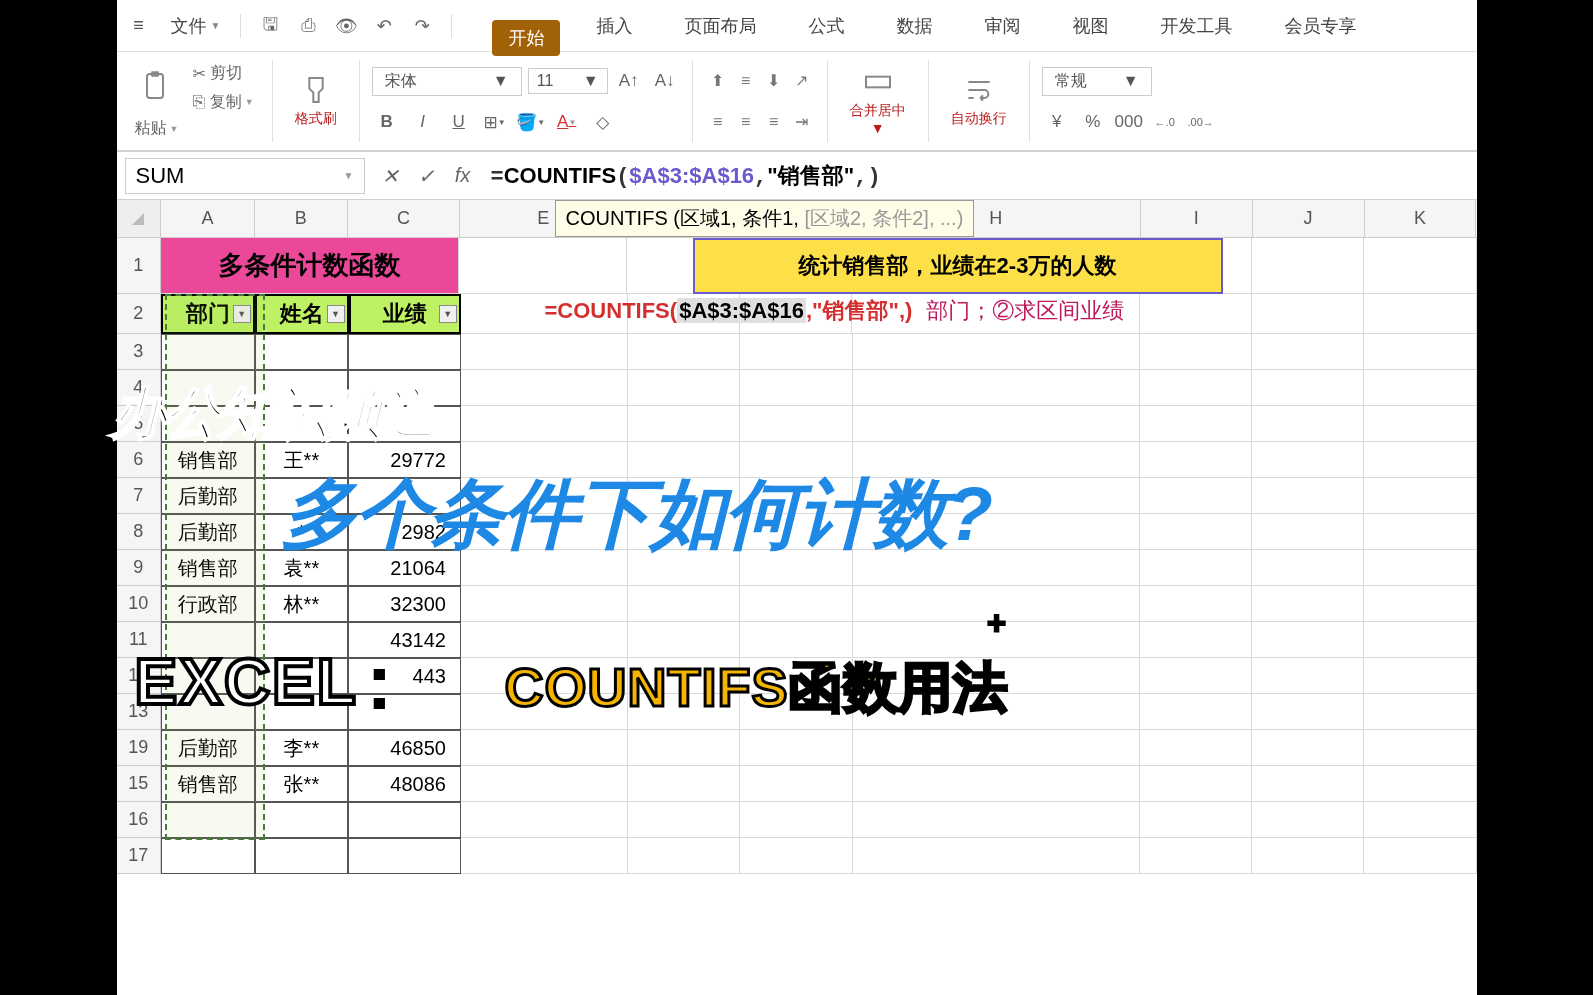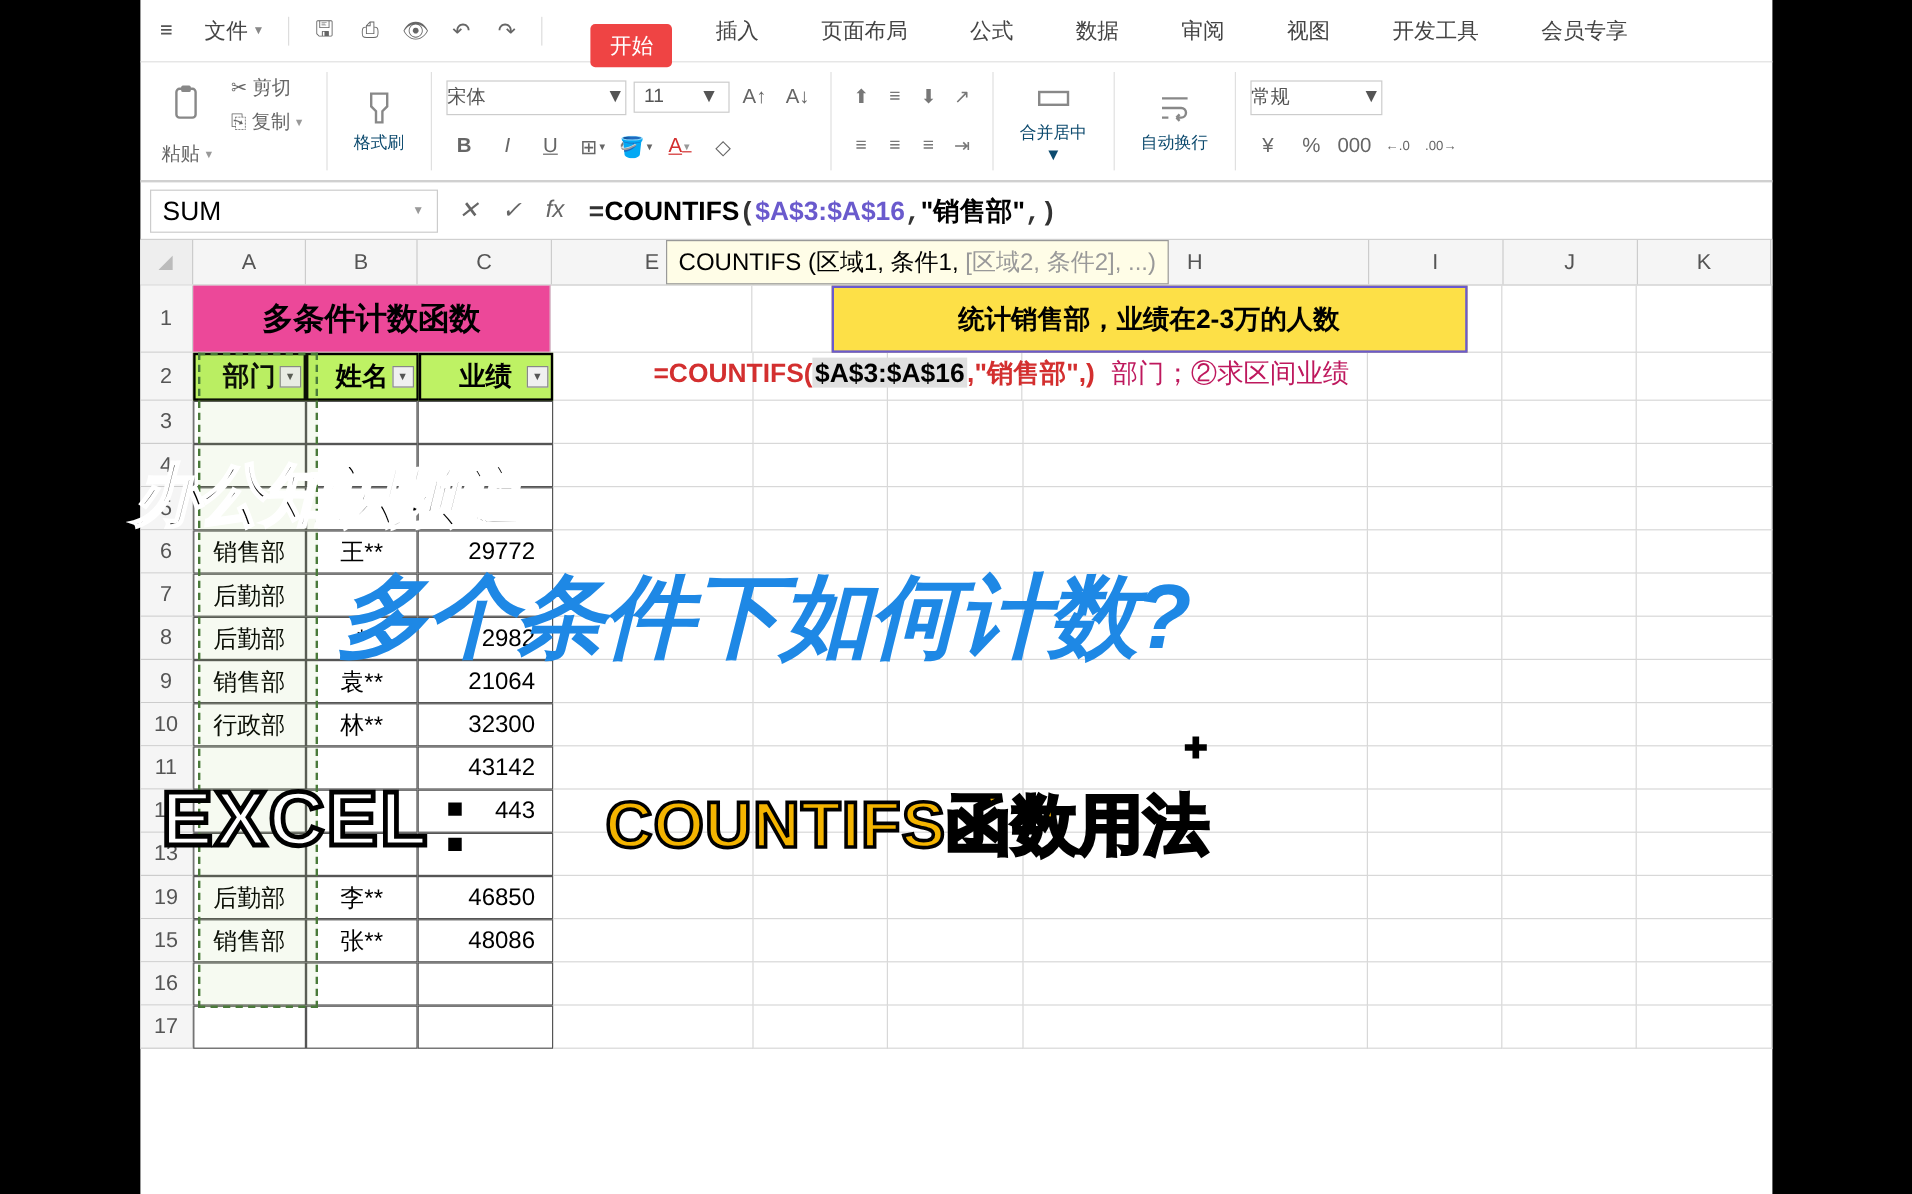--- a/index.html
+++ b/index.html
@@ -7,32 +7,32 @@
     .app-window { background: #fff; width: 1360px; height: 995px; margin: 0 auto; position: relative; }
     
     
     .menu-bar { display: flex; align-items: center; height: 52px; padding: 0 8px; border-bottom: 1px solid #e0e0e0; }
     .menu-icon { width: 28px; height: 28px; display: flex; align-items: center; justify-content: center; color: #555; font-size: 18px; margin-right: 8px; }
     .menu-file { color: #444; font-size: 18px; padding: 4px 10px; display: flex; align-items: center; }
     .menu-file .drop { font-size: 10px; margin-left: 4px; color: #888; }
     .menu-sep { width: 1px; height: 24px; background: #ddd; margin: 0 10px; }
     .tb-icon { width: 30px; height: 30px; display: flex; align-items: center; justify-content: center; color: #666; font-size: 18px; margin: 0 4px; }
     .tab { padding: 6px 16px; font-size: 18px; color: #444; }
-    .tab.active { background: #ef4444; color: white; border-radius: 4px; margin-top: 24px; }
+    .tab.active { background: #a16207; color: white; border-radius: 4px; margin-top: 24px; }
     .tabs { display: flex; gap: 20px; margin-left: 30px; align-items: center; }
     
     
     .ribbon { display: flex; height: 100px; border-bottom: 2px solid #d0d0d0; padding: 8px 12px; gap: 12px; }
     .ribbon-group { display: flex; flex-direction: column; justify-content: space-around; border-right: 1px solid #e0e0e0; padding-right: 12px; }
     .ribbon-row { display: flex; align-items: center; gap: 6px; }
     .rb-btn { display: flex; align-items: center; color: #666; font-size: 16px; padding: 2px 6px; }
     .rb-btn .drop { font-size: 9px; margin-left: 3px; color: #999; }
-    .rb-large { display: flex; flex-direction: column; align-items: center; justify-content: center; padding: 4px 10px; color: #0c4a6e; font-size: 14px; }
+    .rb-large { display: flex; flex-direction: column; align-items: center; justify-content: center; padding: 4px 10px; color: #b91c1c; font-size: 14px; }
     .rb-large svg, .rb-large .ico { width: 32px; height: 32px; margin-bottom: 4px; }
-    .font-select { border: 1px solid #ccc; padding: 3px 0; font-size: 16px; width: 150px; display: flex; justify-content: space-between; align-items: center; color: #555; }
+    .font-select { border: 1px solid #ccc; padding: 3px 12px; font-size: 16px; width: 150px; display: flex; justify-content: space-between; align-items: center; color: #555; }
     .size-select { border: 1px solid #ccc; padding: 3px 8px; font-size: 16px; width: 80px; display: flex; justify-content: space-between; align-items: center; color: #555; }
     .fmt-btn { width: 30px; height: 26px; display: flex; align-items: center; justify-content: center; color: #666; font-size: 17px; border: none; background: none; }
     .align-group { display: flex; gap: 2px; }
     .align-btn { width: 26px; height: 24px; display: flex; align-items: center; justify-content: center; color: #777; }
     
     
     .formula-bar { display: flex; align-items: center; height: 48px; border-bottom: 1px solid #d0d0d0; }
     .name-box { width: 240px; border: 1px solid #ccc; margin: 4px 8px; height: 36px; display: flex; align-items: center; justify-content: space-between; padding: 0 10px; font-family: "Courier New", monospace; font-size: 22px; }
     .name-box .drop { font-size: 10px; color: #999; }
     .fb-btn { width: 36px; height: 36px; display: flex; align-items: center; justify-content: center; color: #666; font-size: 20px; font-style: italic; }

